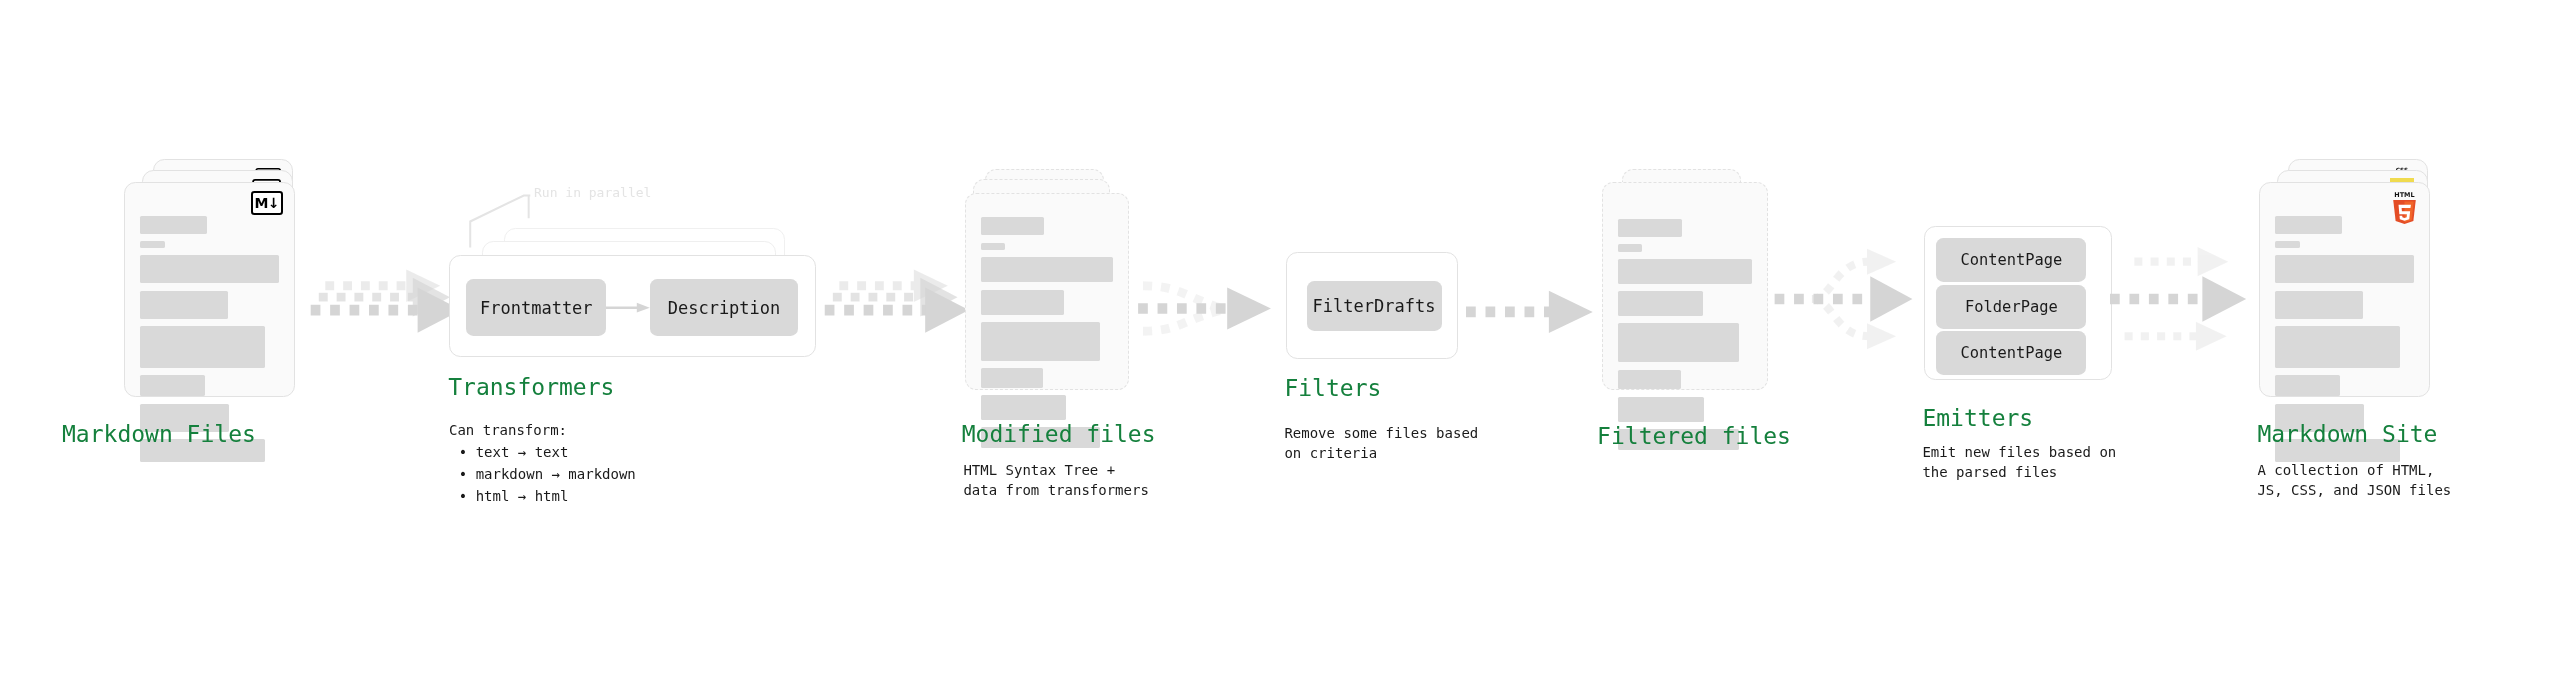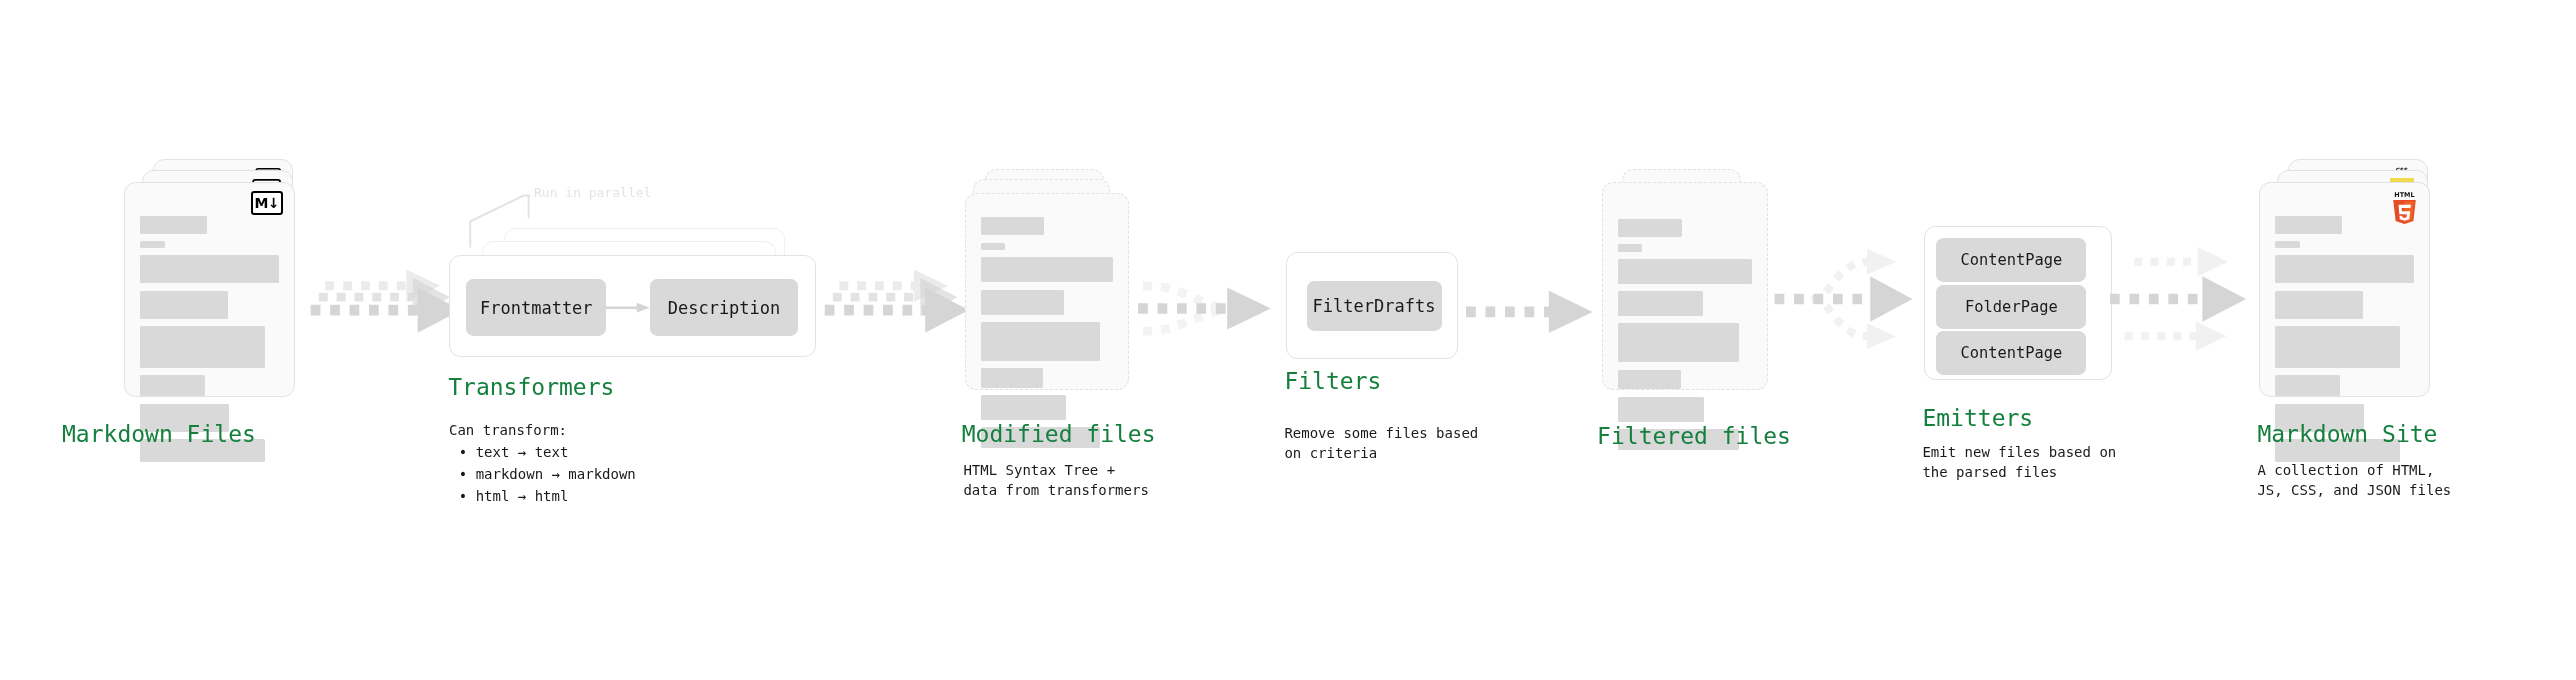--- a/index.html
+++ b/index.html
@@ -311,21 +311,21 @@
       <path d="M110 24 L164 50 L110 76 Z" fill="#d5d5d5"></path>
     </g>
   </svg>
 
   <div class="node" style="left:1286px; top:252px;">
     <div class="chipbox" style="left:0px; top:0px; width:172px; height:107px;">
       <div class="chip" style="left:19.5px; top:28px; width:135px; height:50px;">
         <span>FilterDrafts</span>
       </div>
     </div>
-    <div class="title" style="left:-1.6px; top:116px;">Filters</div>
+    <div class="title" style="left:-1.6px; top:123px;">Filters</div>
     <div class="sub" style="left:-1.6px; top:171px;">Remove some files based
 on criteria</div>
   </div>
 
   <svg class="node" style="left:1466px; top:289px;" width="130" height="49" viewBox="0 0 160 60">
     <path d="M0 28 H108" stroke="#d5d5d5" stroke-width="13" stroke-dasharray="12 12" fill="none"></path>
     <path d="M102 2 L156 28 L102 54 Z" fill="#d5d5d5"></path>
   </svg>
 
   <div class="node" style="left:1602px; top:169px;">

